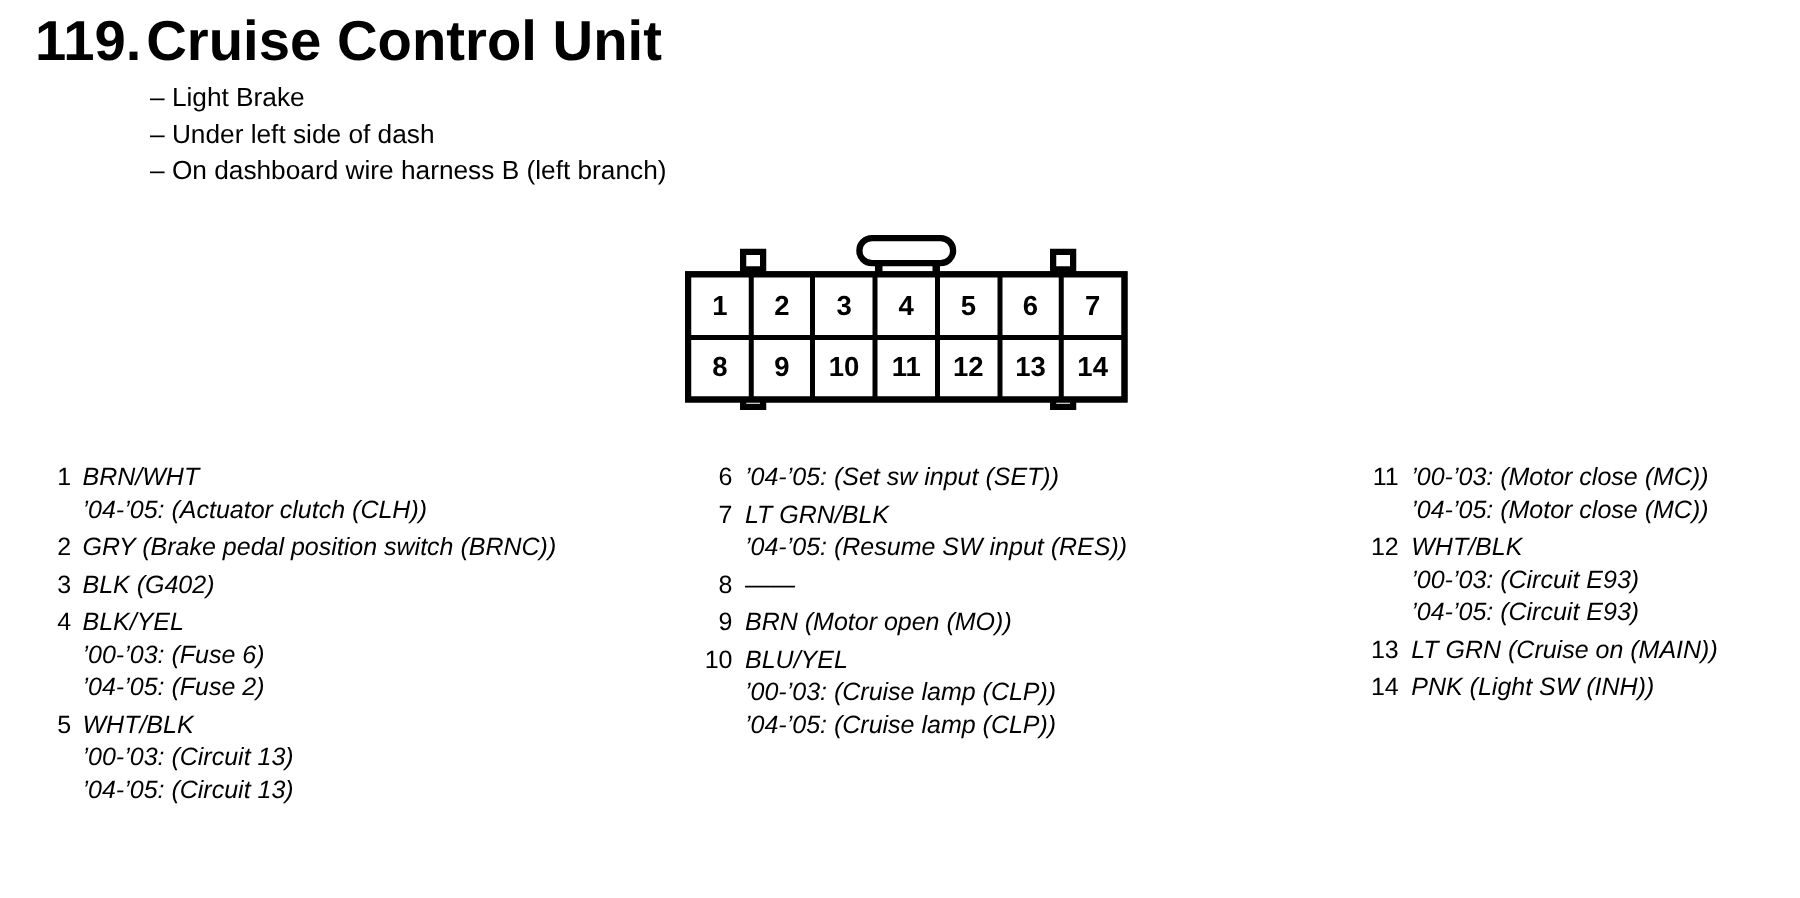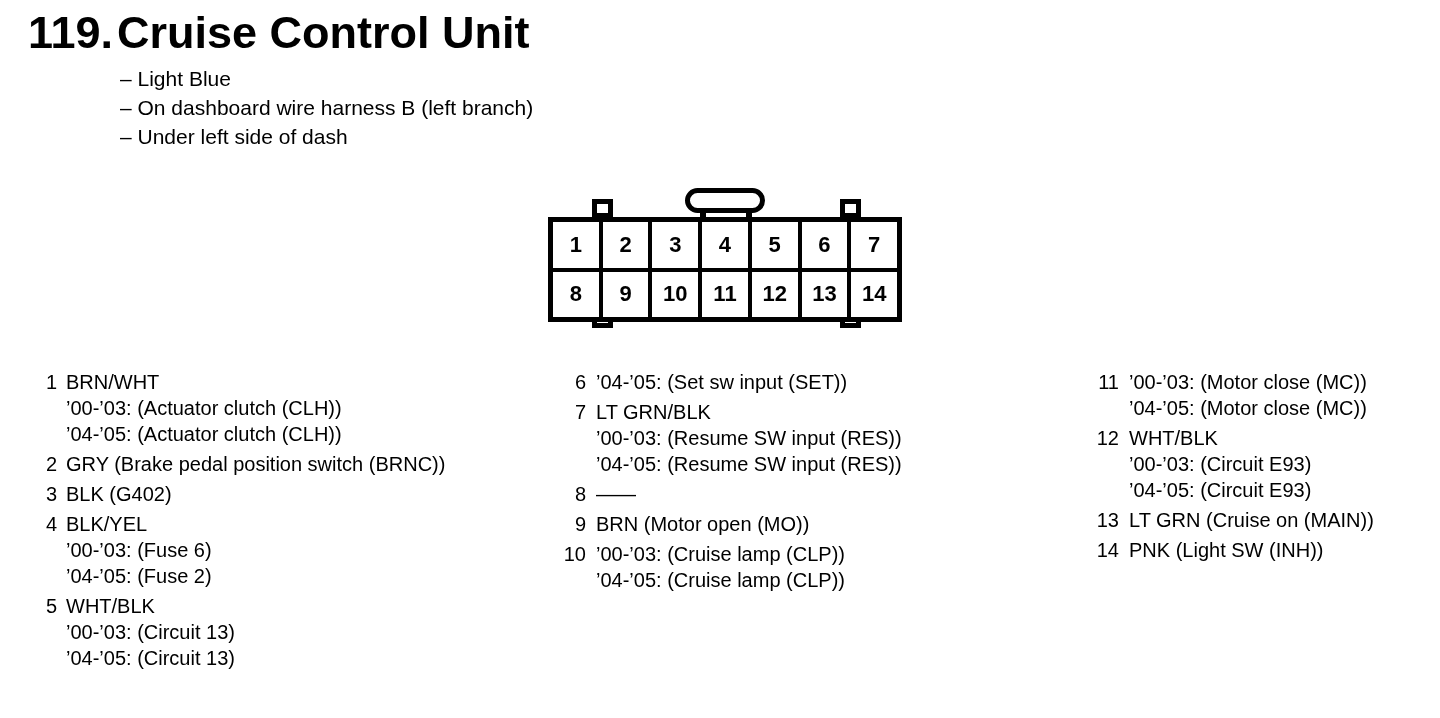--- a/index.html
+++ b/index.html
@@ -44,35 +44,35 @@
   
   .pins { position:absolute; top:369px; font-size:20px; line-height:26px; }
   .pins.col1 { left:33px; }
   .pins.col2 { left:556px; }
   .pins.col3 { left:1086px; }
   .pin { display:flex; margin-bottom:4px; }
   .num { flex:none; text-align:right; margin-right:9px; }
   .col1 .num { width:24px; }
   .col2 .num { width:30px; margin-right:10px; }
   .col3 .num { width:33px; margin-right:10px; }
-  .desc { white-space:nowrap; }
+  .desc { white-space:nowrap;font-style:italic; }
 </style>
 </head>
 <body>
 
 <div class="page">
 
   <div class="title-row">
     <span class="sec-num">119.</span><span class="sec-title">Cruise Control Unit</span>
   </div>
 
   <div class="bullets">
-    <div class="bullet">– Light Blue</div>
+    <div class="bullet">– Light Brake</div>
+    <div class="bullet">– Under left side of dash</div>
     <div class="bullet">– On dashboard wire harness B (left branch)</div>
-    <div class="bullet">– Under left side of dash</div>
   </div>
 
   <div class="connector">
     <div class="cap"></div>
     <div class="neck neck-l"></div>
     <div class="neck neck-r"></div>
     <div class="tab tab-tl"></div>
     <div class="tab tab-tr"></div>
     <div class="tab tab-bl"></div>
     <div class="tab tab-br"></div>
@@ -92,21 +92,20 @@
       <div class="cell">13</div>
       <div class="cell">14</div>
     </div>
   </div>
 
   <div class="pins col1">
     <div class="pin">
       <span class="num">1</span>
       <div class="desc">
         <div>BRN/WHT</div>
-        <div>’00-’03: (Actuator clutch (CLH))</div>
         <div>’04-’05: (Actuator clutch (CLH))</div>
       </div>
     </div>
     <div class="pin">
       <span class="num">2</span>
       <div class="desc">
         <div>GRY (Brake pedal position switch (BRNC))</div>
       </div>
     </div>
     <div class="pin">
@@ -137,39 +136,39 @@
     <div class="pin">
       <span class="num">6</span>
       <div class="desc">
         <div>’04-’05: (Set sw input (SET))</div>
       </div>
     </div>
     <div class="pin">
       <span class="num">7</span>
       <div class="desc">
         <div>LT GRN/BLK</div>
-        <div>’00-’03: (Resume SW input (RES))</div>
         <div>’04-’05: (Resume SW input (RES))</div>
       </div>
     </div>
     <div class="pin">
       <span class="num">8</span>
       <div class="desc">
         <div>——</div>
       </div>
     </div>
     <div class="pin">
       <span class="num">9</span>
       <div class="desc">
         <div>BRN (Motor open (MO))</div>
       </div>
     </div>
     <div class="pin">
       <span class="num">10</span>
       <div class="desc">
+        <div>BLU/YEL</div>
         <div>’00-’03: (Cruise lamp (CLP))</div>
         <div>’04-’05: (Cruise lamp (CLP))</div>
       </div>
     </div>
   </div>
 
   <div class="pins col3">
     <div class="pin">
       <span class="num">11</span>
       <div class="desc">

